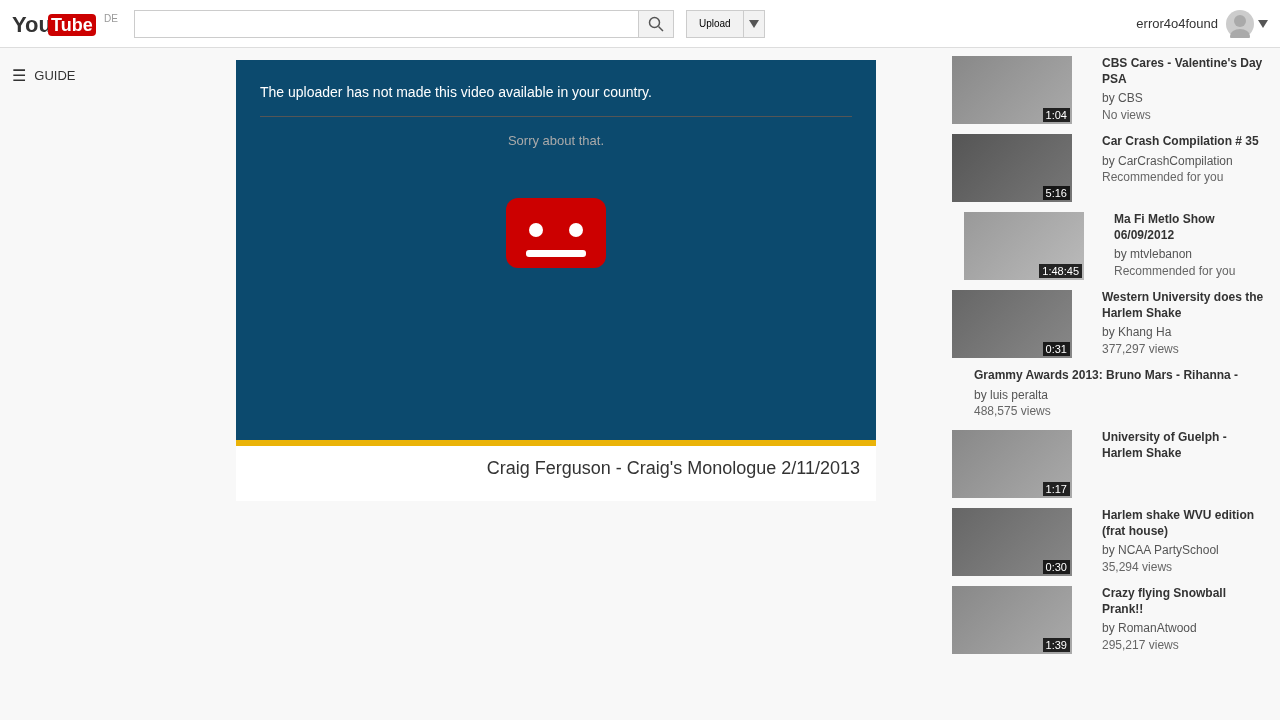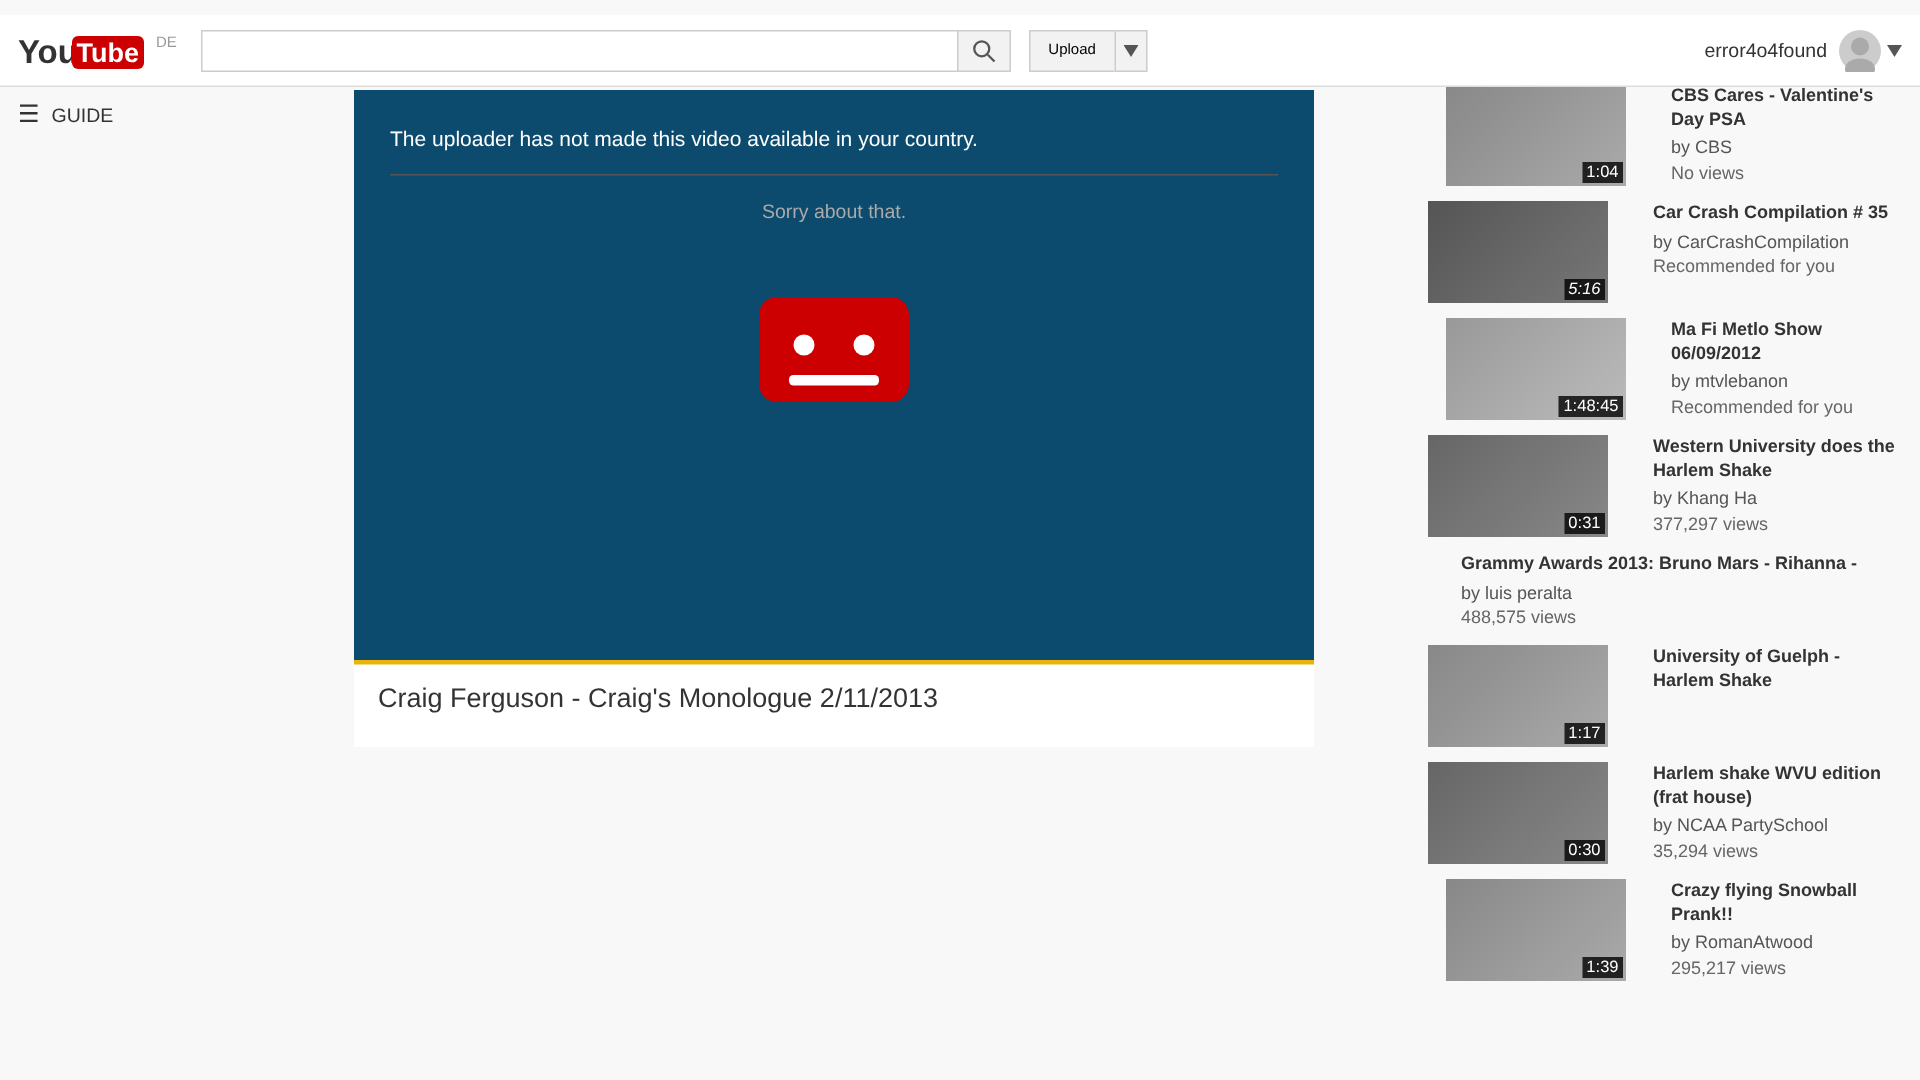--- a/index.html
+++ b/index.html
@@ -7,21 +7,21 @@
 
     
     #header {
       display: flex;
       align-items: center;
       background: #fff;
       border-bottom: 1px solid #ddd;
       padding: 6px 12px;
       height: 48px;
       position: fixed;
-      top: 10px; left: 0; right: 0;
+      top: 0; left: 0; right: 0;
       z-index: 100;
     }
     #logo-area {
       display: flex;
       align-items: center;
       margin-right: 16px;
     }
     .yt-logo {
       width: 90px;
       height: 28px;
@@ -167,22 +167,23 @@
     }
     #yt-error-icon {
       width: 128px;
       height: 90px;
     }
 
     
     #video-info {
       background: #fff;
       padding: 12px 16px;
-      border-top: 3px solid #eab308;
+      border-top: 6px solid #eab308;
       max-width: 640px;
+      text-align: right;
     }
     #video-title {
       font-size: 18px;
       font-weight: normal;
       margin-bottom: 10px;
     }
     #channel-row {
       display: flex;
       align-items: center;
     }
@@ -250,22 +251,22 @@
       margin-bottom: 3px;
     }
     .rec-meta {
       font-size: 12px;
       color: #666;
       line-height: 1.4;
     }
     .rec-meta .by { color: #555; }
 
     
-    .thumb-1 { background: linear-gradient(135deg, #888 0%, #aaa 100%); margin-left: 12px; }
-    .thumb-2 { background: linear-gradient(135deg, #555 0%, #777 100%); font-style: italic; }
+    .thumb-1 { background: linear-gradient(135deg, #888 0%, #aaa 100%); }
+    .thumb-2 { background: linear-gradient(135deg, #555 0%, #777 100%); }
     .thumb-3 { background: linear-gradient(135deg, #999 0%, #bbb 100%); margin-left: 12px; }
     .thumb-4 { background: linear-gradient(135deg, #666 0%, #888 100%); }
     .thumb-5 { background: linear-gradient(135deg, #777 0%, #999 100%); }
     .thumb-6 { background: linear-gradient(135deg, #888 0%, #aaa 100%); }
     .thumb-7 { background: linear-gradient(135deg, #666 0%, #888 100%); }
 
     
     ::-webkit-scrollbar { width: 8px; }
     ::-webkit-scrollbar-track { background: #f1f1f1; }
     ::-webkit-scrollbar-thumb { background: #ccc; }

